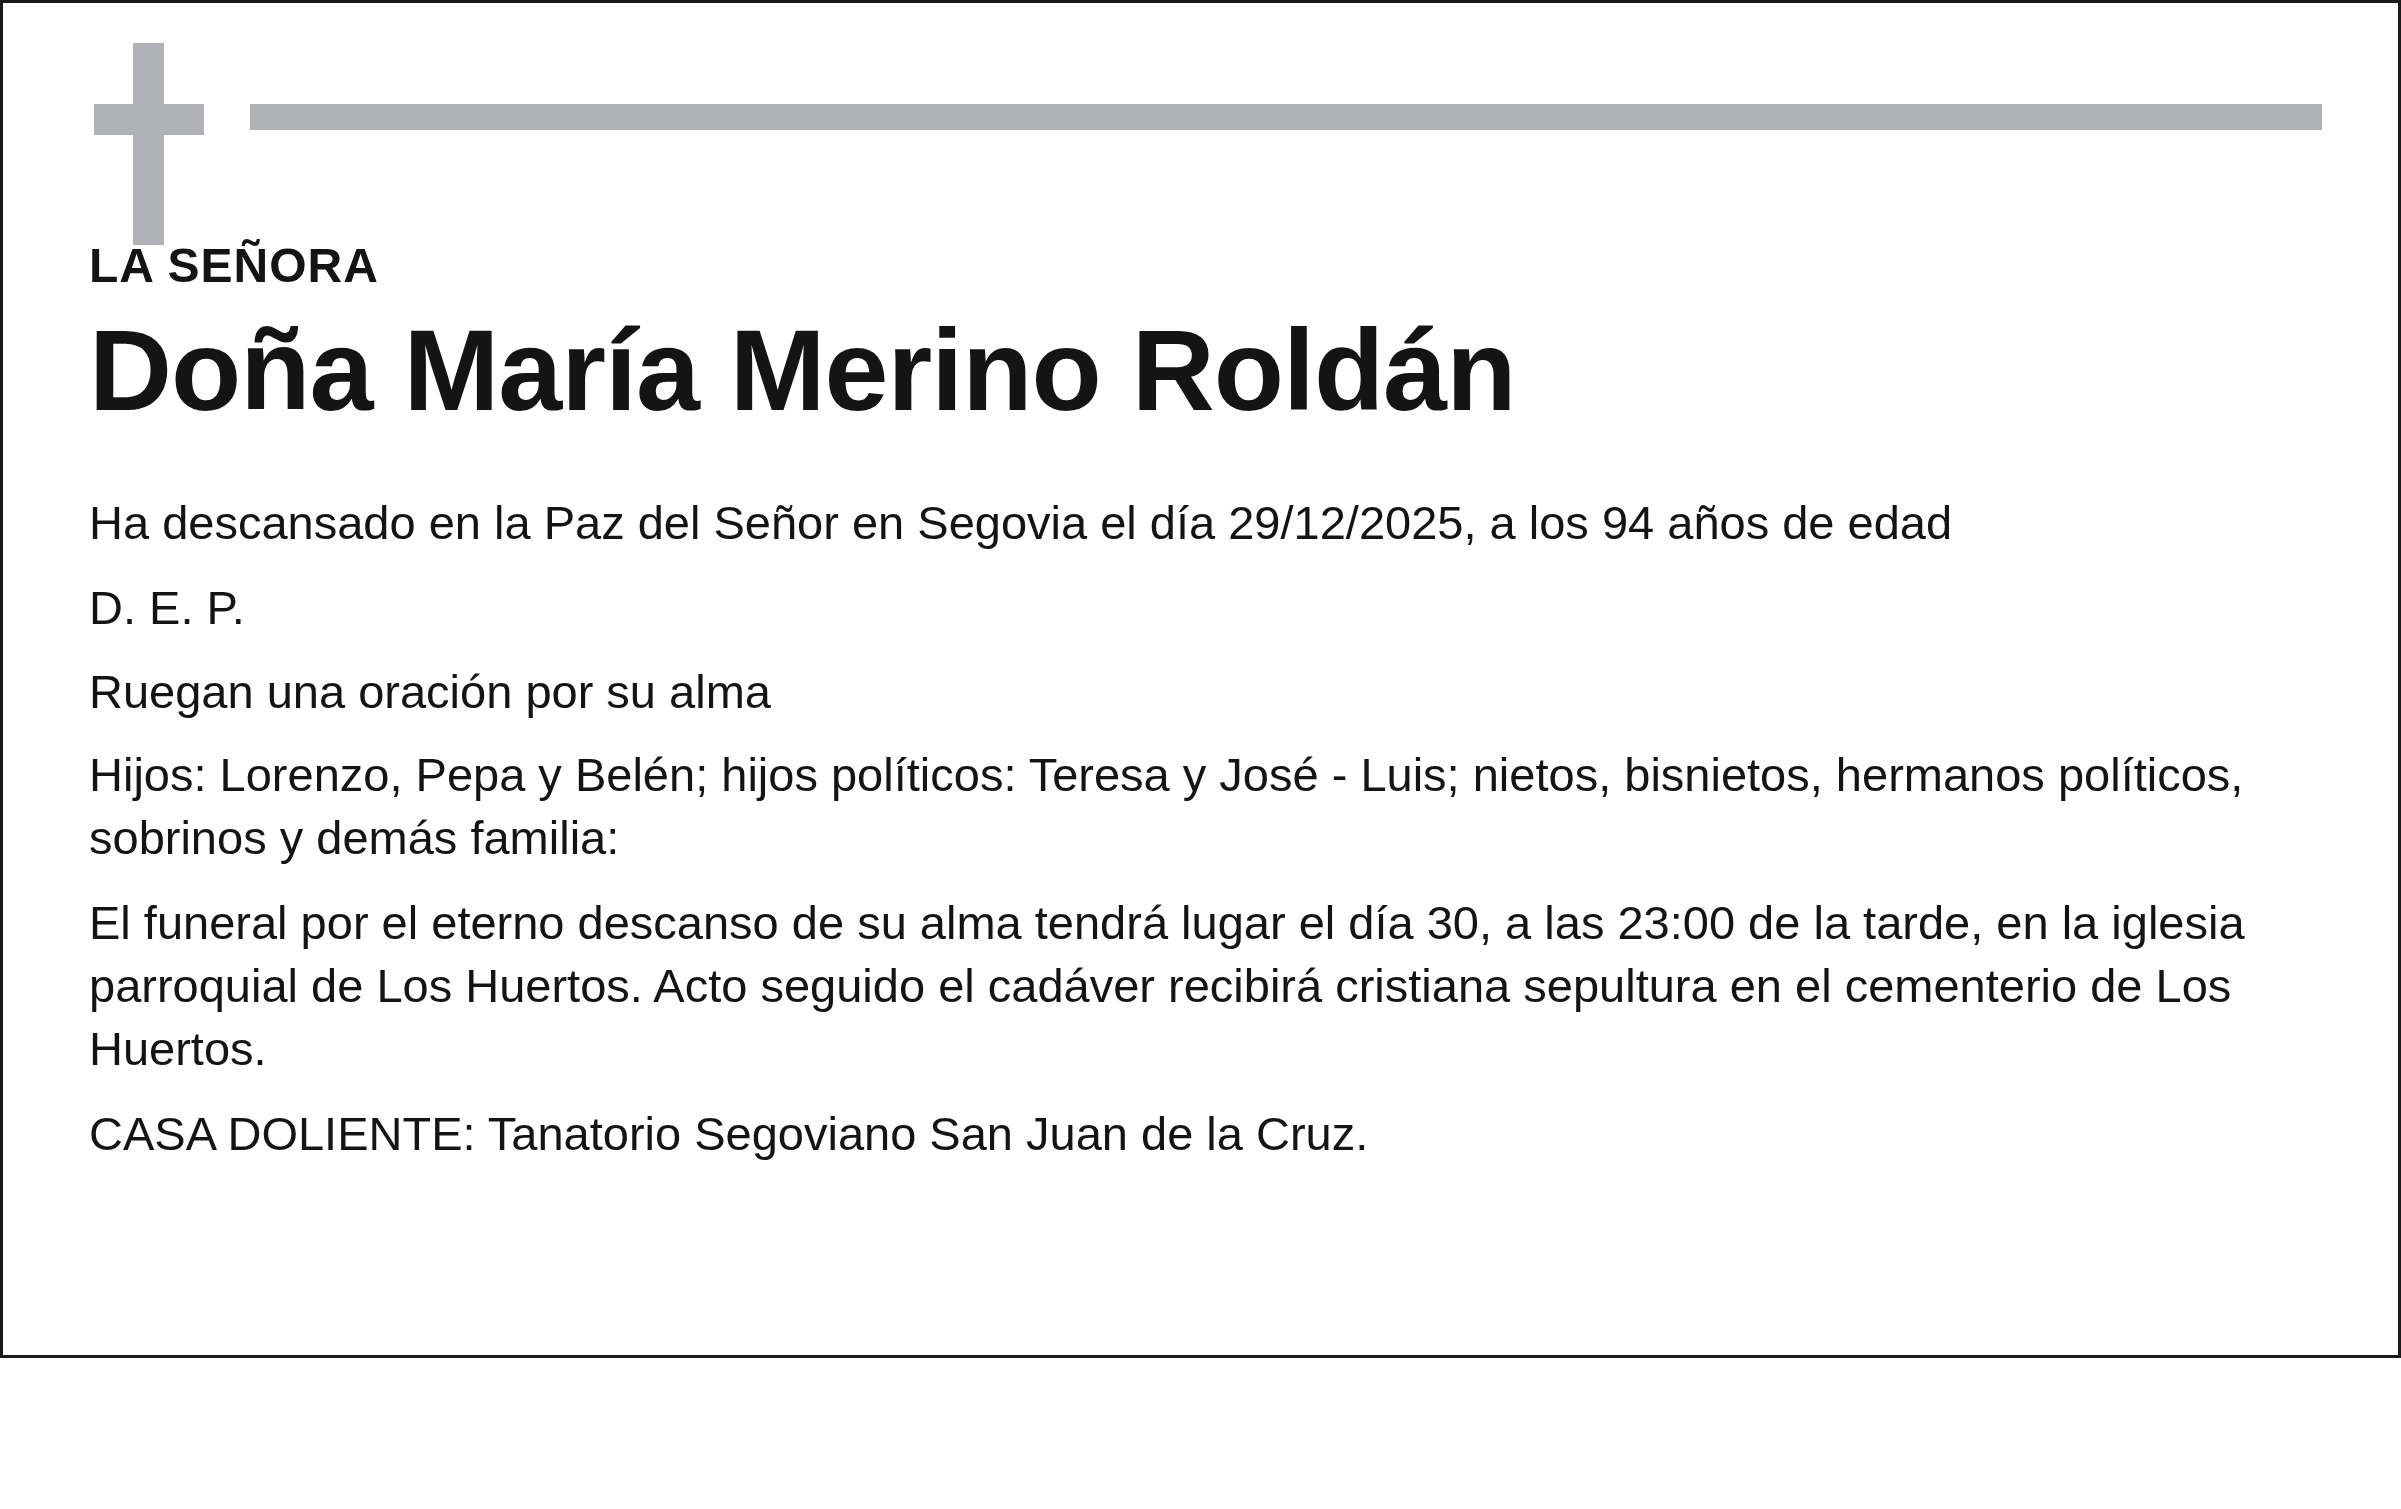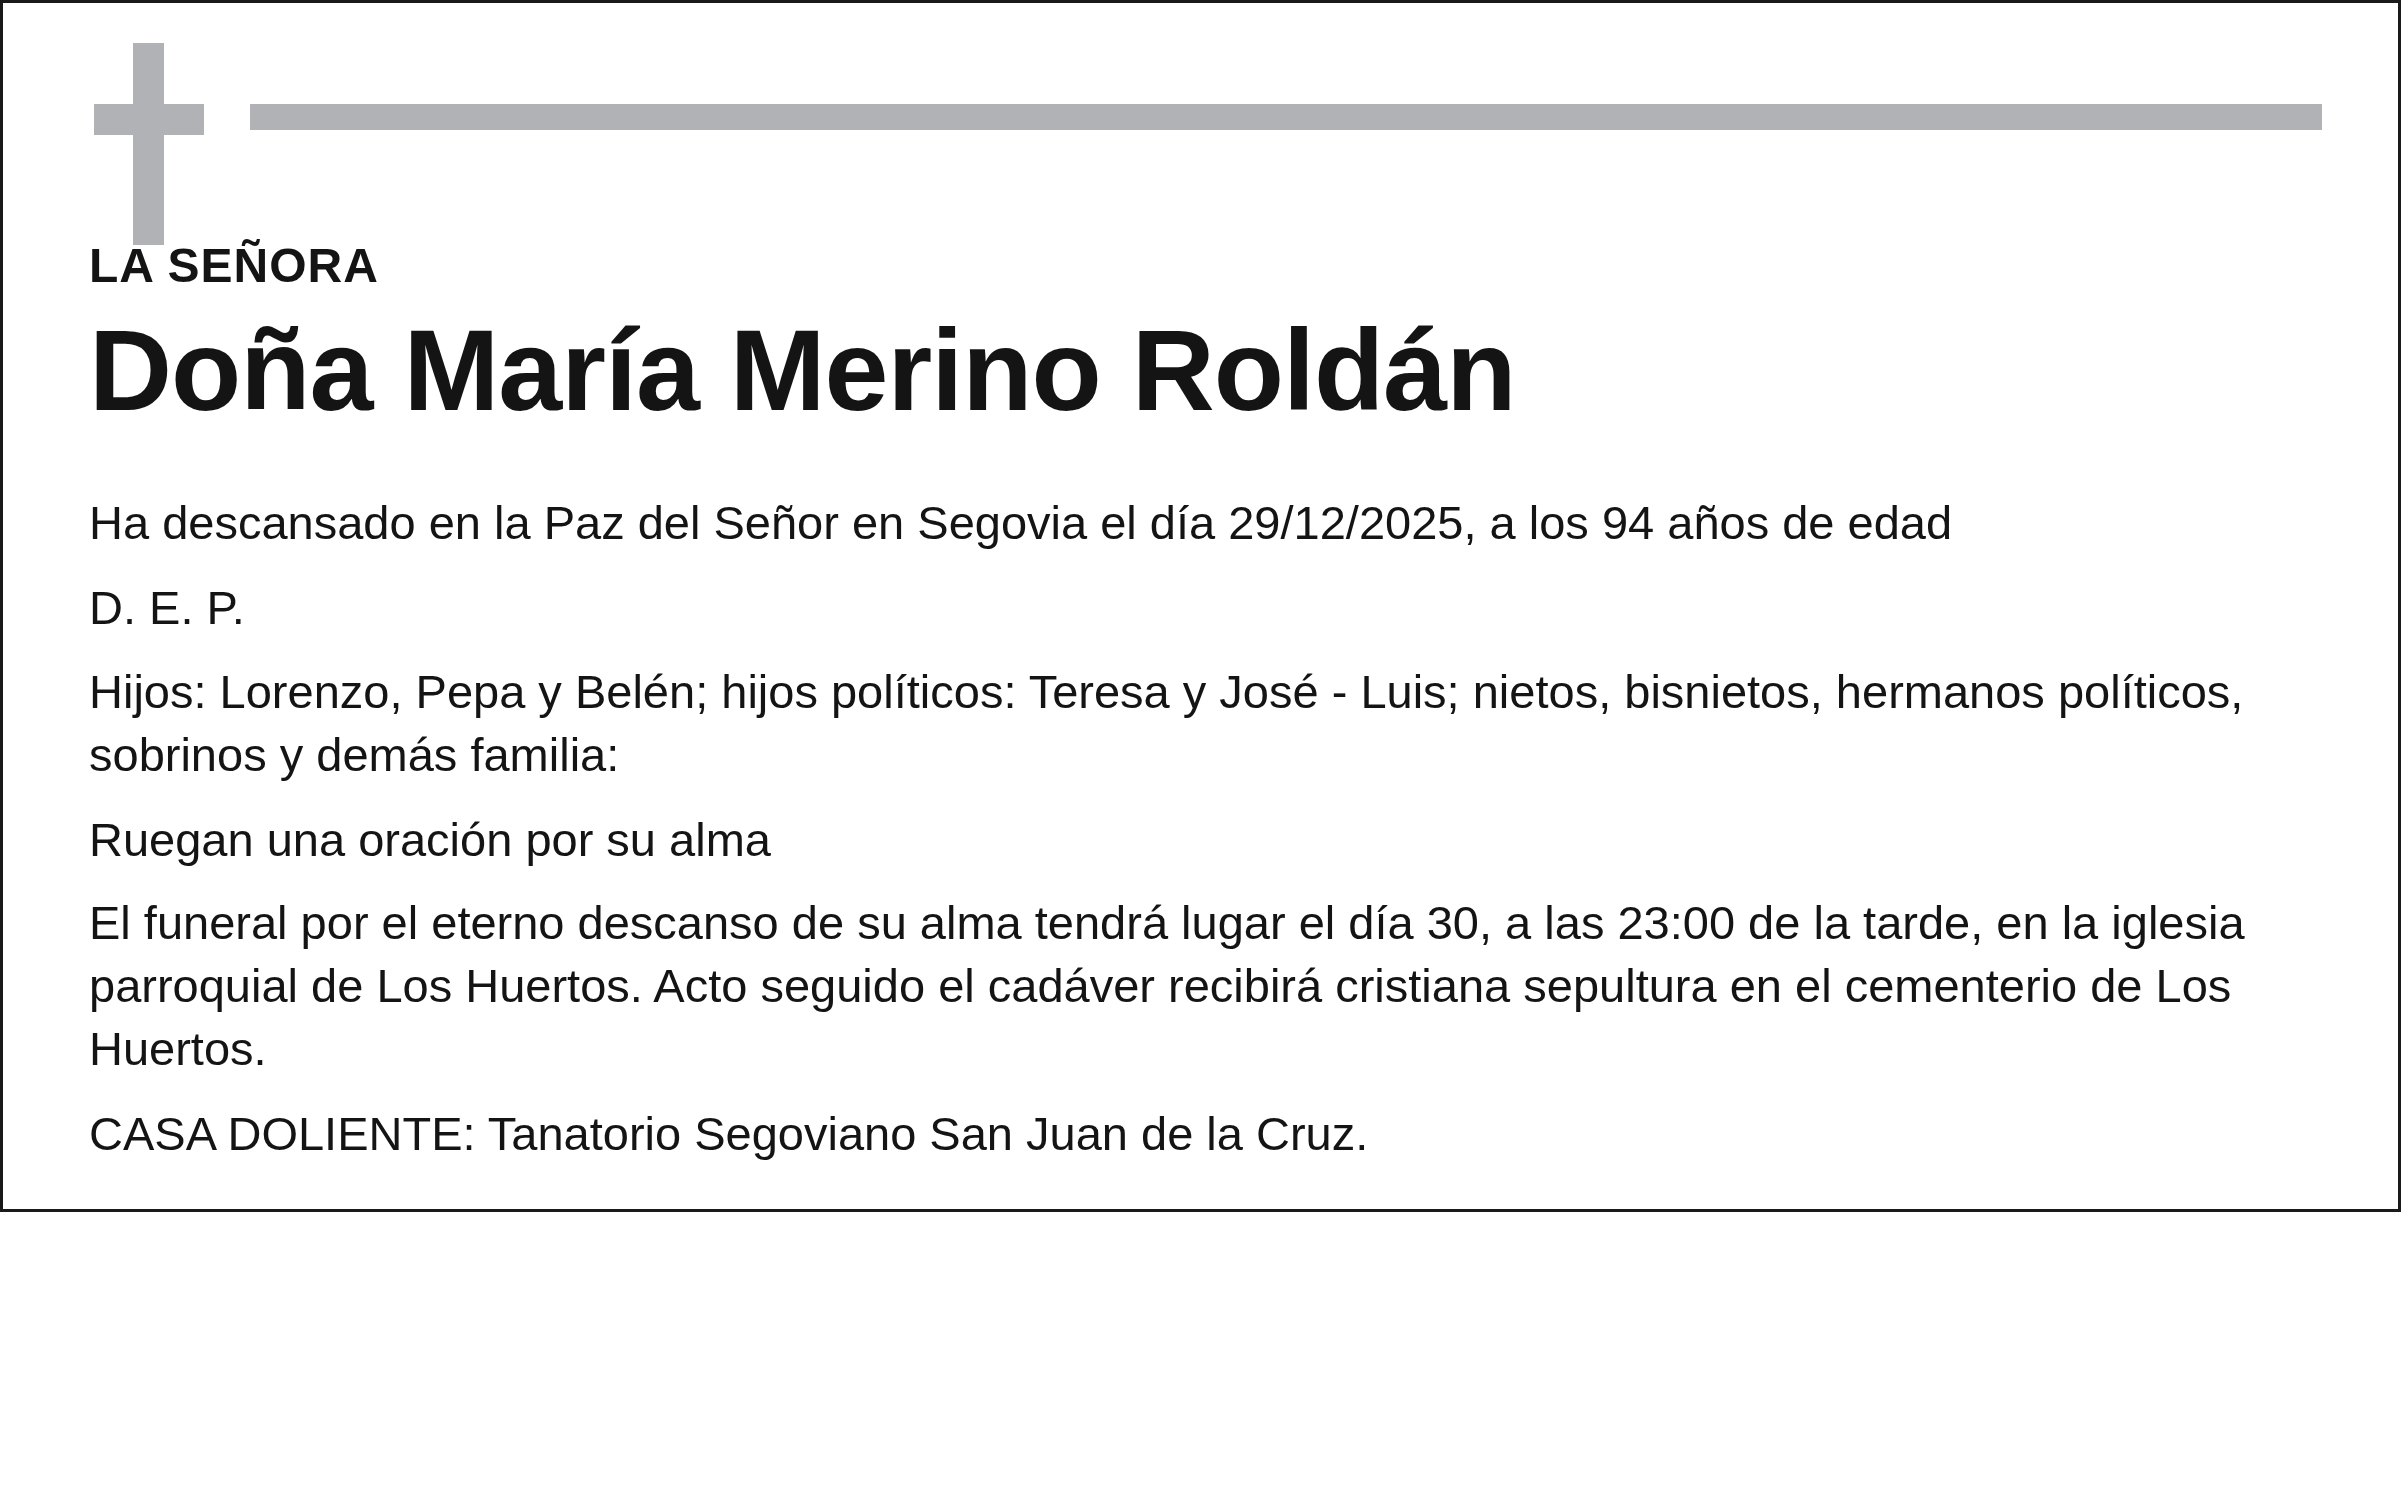--- a/index.html
+++ b/index.html
@@ -7,21 +7,21 @@
     padding: 0;
     background: #ffffff;
   }
   body {
     font-family: "Liberation Sans", sans-serif;
     -webkit-font-smoothing: antialiased;
   }
   .obituary {
     position: relative;
     width: 2401px;
-    height: 1212px;
+    height: 1358px;
     box-sizing: border-box;
     background: #ffffff;
     border: 3px solid #1a1a1a;
     overflow: hidden;
   }
   .inner {
     position: absolute;
     left: 86px;
     top: 35px;
     right: 76px;
@@ -112,23 +112,23 @@
     </div>
 
     <p class="kicker">LA SEÑORA</p>
 
     <h1 class="name">Doña María Merino Roldán</h1>
 
     <p class="para">Ha descansado en la Paz del Señor en Segovia el día 29/12/2025, a los 94 años de edad</p>
 
     <p class="para bold">D. E. P.</p>
 
+    <p class="para bold tight">Ruegan una oración por su alma</p>
+
     <p class="para">Hijos: Lorenzo, Pepa y Belén; hijos políticos: Teresa y José - Luis; nietos, bisnietos, hermanos políticos, sobrinos y demás familia:</p>
-
-    <p class="para bold tight">Ruegan una oración por su alma</p>
 
     <p class="para">El funeral por el eterno descanso de su alma tendrá lugar el día 30, a las 23:00 de la tarde, en la iglesia parroquial de Los Huertos. Acto seguido el cadáver recibirá cristiana sepultura en el cementerio de Los Huertos.</p>
 
     <p class="para last">CASA DOLIENTE: Tanatorio Segoviano San Juan de la Cruz.</p>
 
   </div>
 </div>
 
 
 </body></html>

